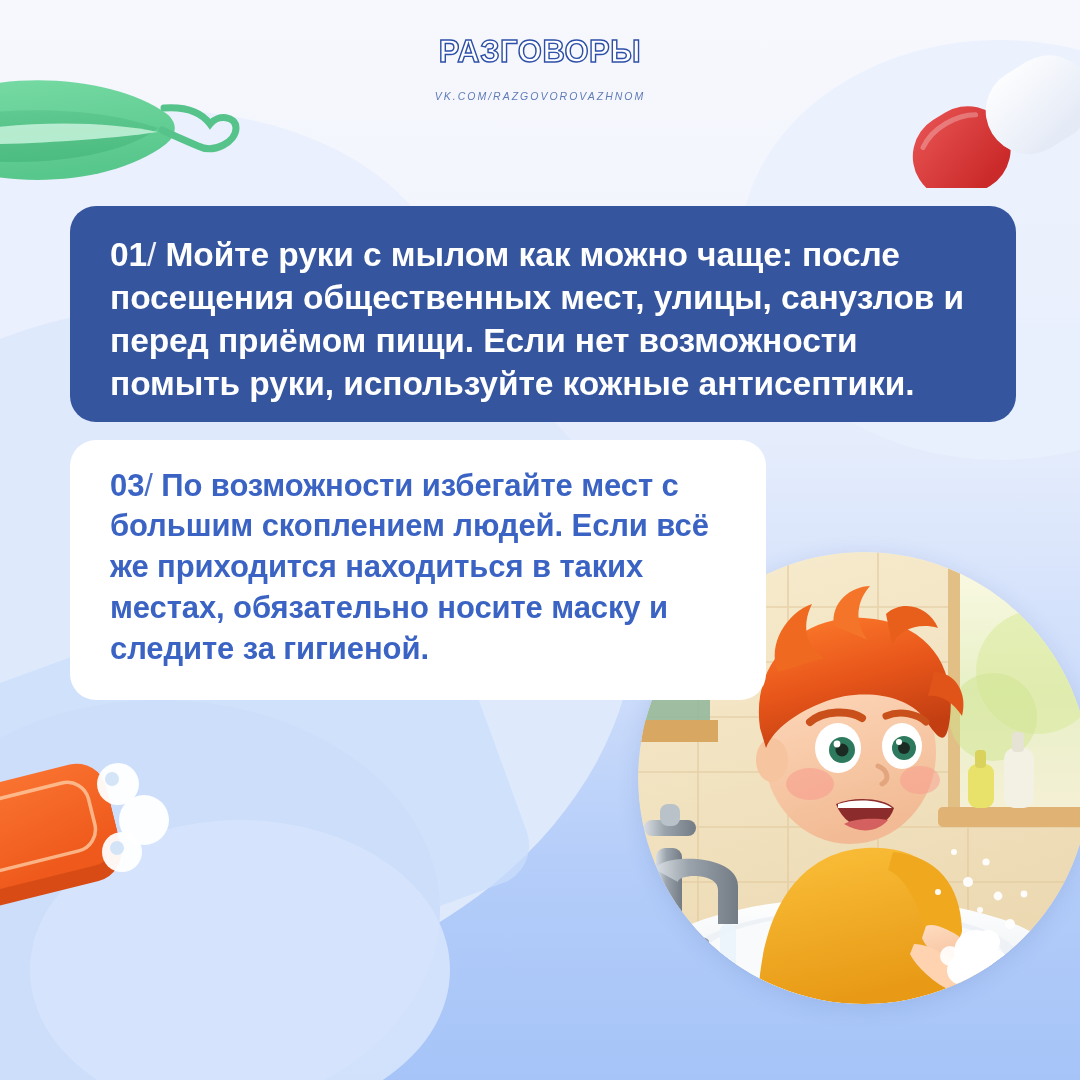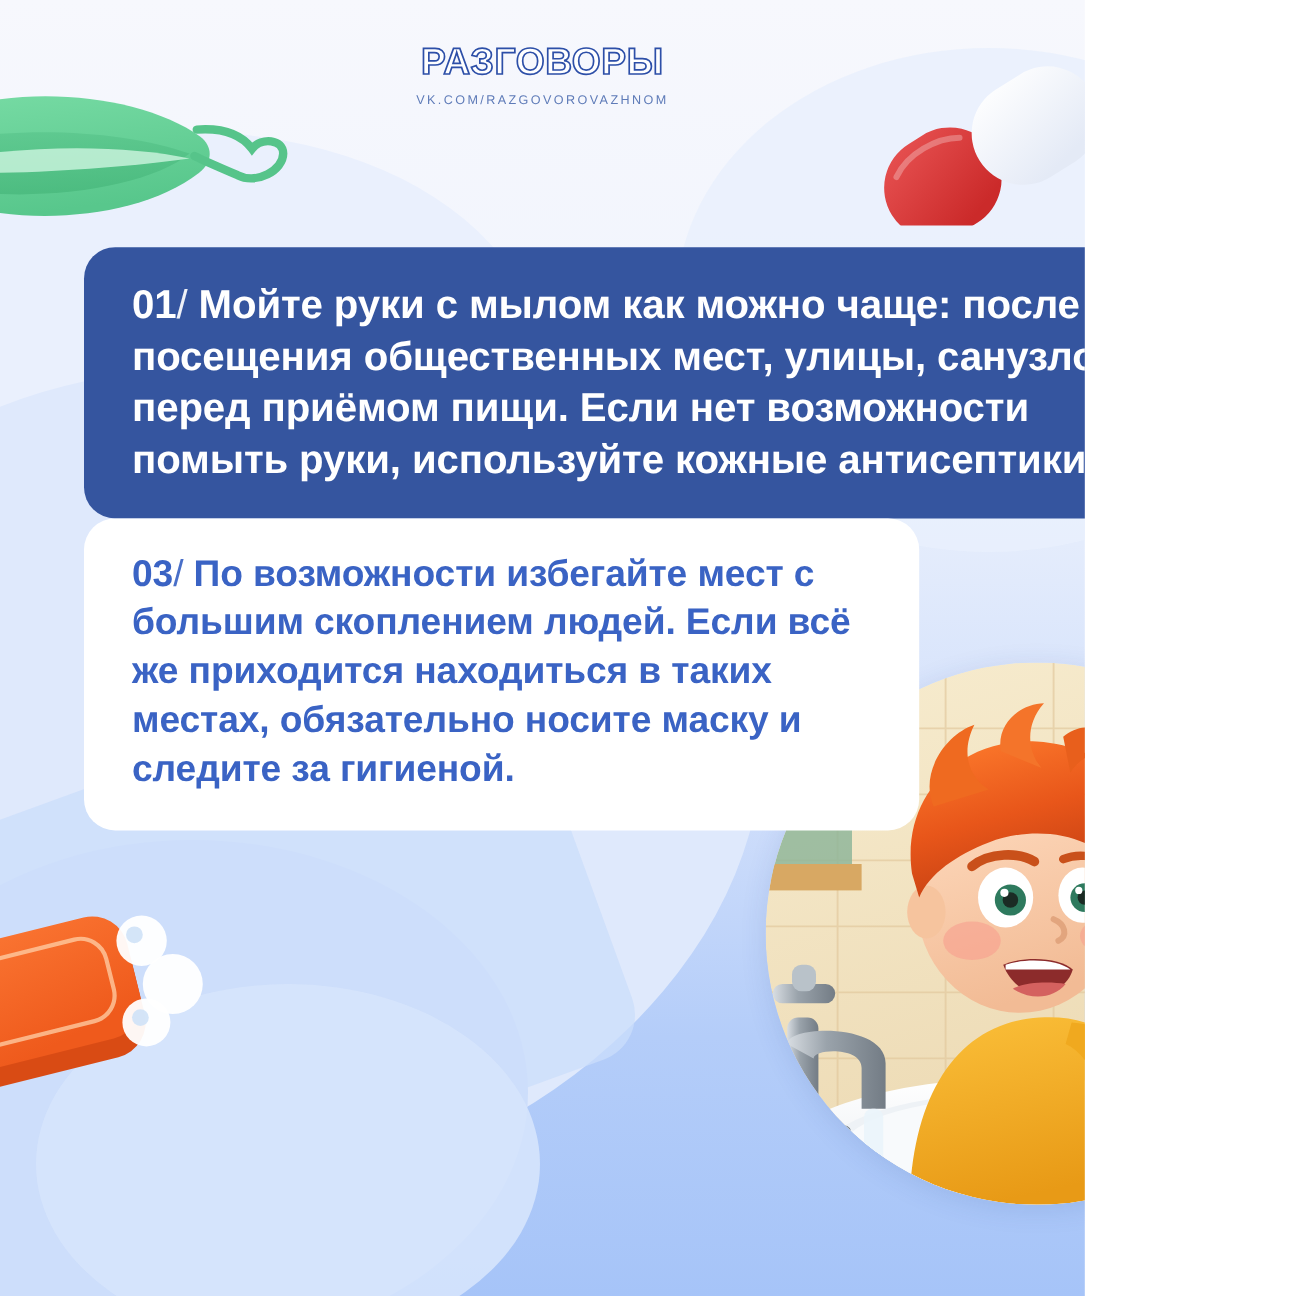--- a/index.html
+++ b/index.html
@@ -8,21 +8,21 @@
   }
   body {
     width: 1080px;
     height: 1080px;
     overflow: hidden;
     font-family: "Liberation Sans", sans-serif;
   }
 
   #poster {
     position: relative;
-    width: 904px;
+    width: 1080px;
     height: 1080px;
     overflow: hidden;
     background: linear-gradient(180deg,
         #f7f8fd 0%,
         #f2f5fd 22%,
         #e4ecfc 42%,
         #cfdefb 62%,
         #b4cdf9 80%,
         #a6c4f8 100%);
   }
@@ -113,25 +113,26 @@
   .logo-l2 {
     margin-top: 3px;
     font-size: 31px;
     font-weight: 700;
     letter-spacing: .5px;
     line-height: 1;
   }
   .logo-l2 .b { color: #1f4fb0; }
   .logo-l2 .r { color: #d92b2b; }
   .logo-url {
-    margin-top: 11px;
+    margin-top: 23px;
     font-size: 10.5px;
     letter-spacing: 2.0px;
     color: #5e7bb8;
     font-weight: 400;
+    font-style: italic;
   }
 
   
   .mask {
     position: absolute;
     left: -48px;
     top: 62px;
     width: 290px;
     height: 135px;
     z-index: 12;
@@ -181,35 +182,36 @@
     box-sizing: border-box;
     font-weight: 700;
     letter-spacing: -0.1px;
   }
   .card-01 {
     background: #35559f;
     color: #ffffff;
     width: 946px;
     font-size: 33.5px;
     line-height: 1.28;
-    padding: 28px 36px 26px 40px;
+    padding: 28px 36px 16px 40px;
   }
   .card-02 {
     background: #9e95e0;
     color: #ffffff;
     width: 946px;
     margin-top: 18px;
     font-size: 31px;
     line-height: 1.3;
     padding: 22px 36px 24px 40px;
   }
   .card-03 {
     background: #ffffff;
     color: #3a63c4;
     width: 696px;
+    margin-top: 18px;
     font-size: 31px;
     line-height: 1.32;
     padding: 26px 34px 30px 40px;
     border-radius: 26px;
   }
   .num {
     white-space: nowrap;
   }
   .num .slash {
     font-weight: 500;

